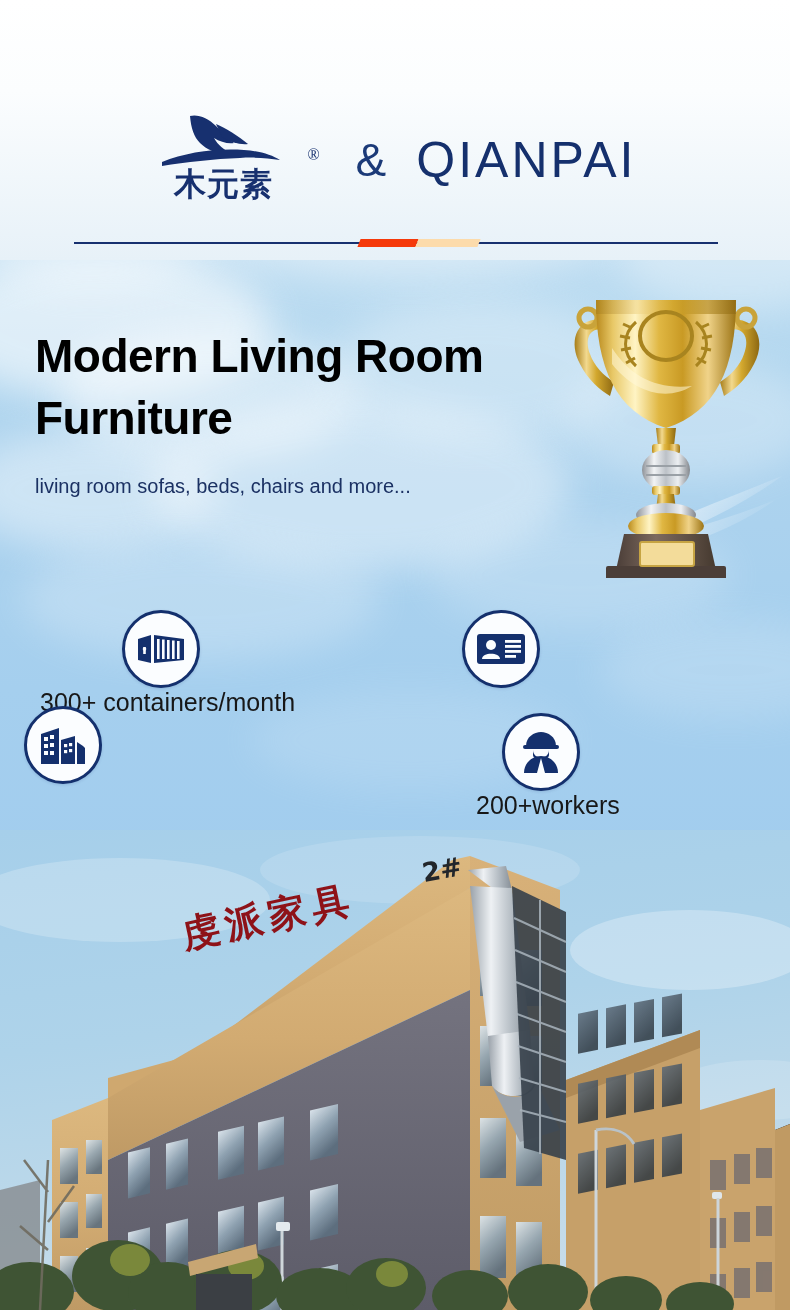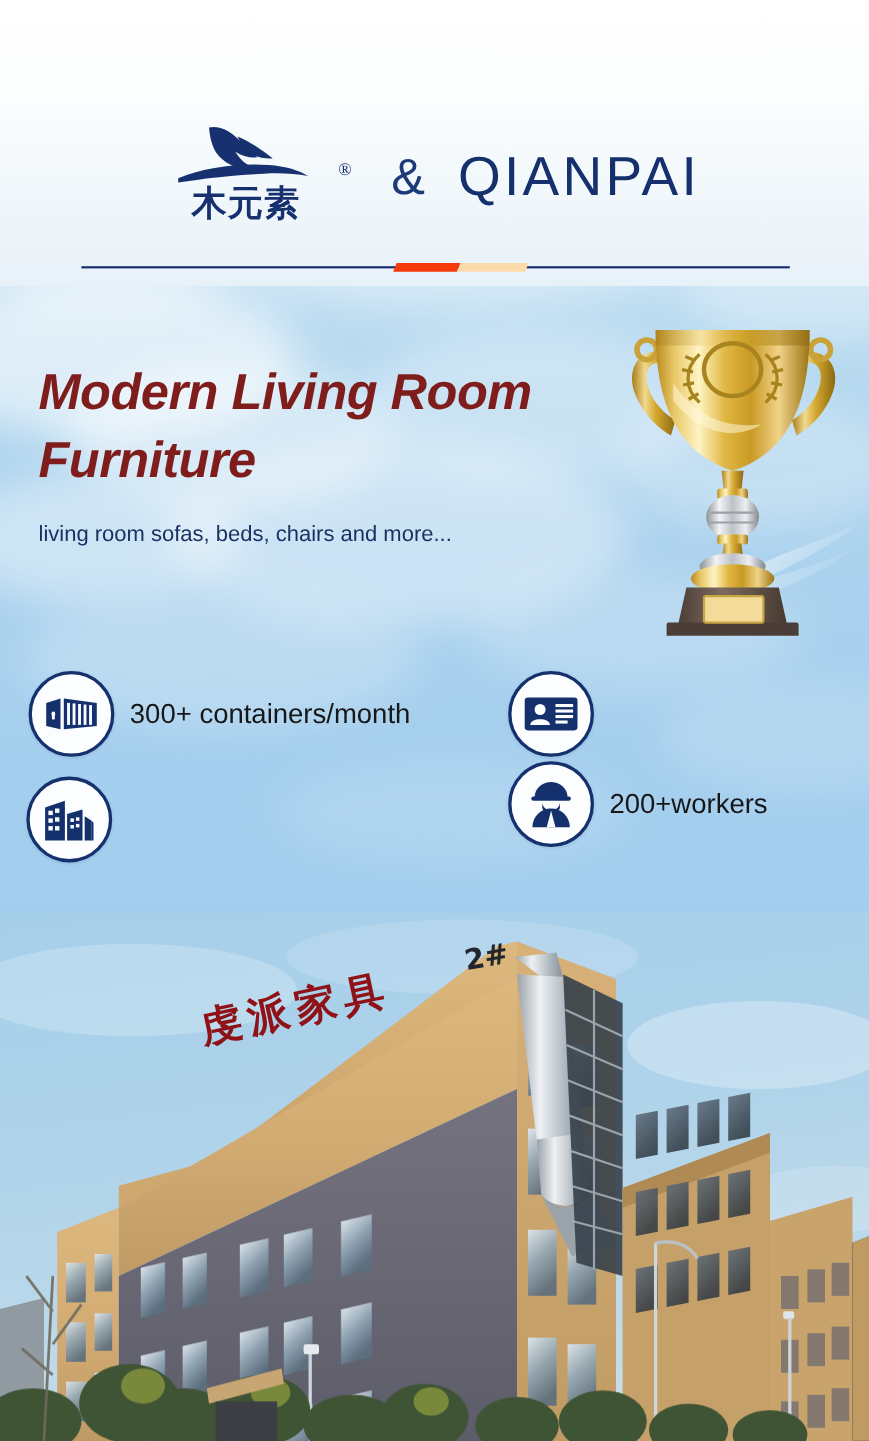--- a/index.html
+++ b/index.html
@@ -97,53 +97,53 @@
   .divider-b{
     position:absolute; left:343px; top:1px; width:62px; height:8px;
     background:#fcdbab;
     transform:skewX(-22deg);
   }
 
   
   .headline{
     position:absolute; left:35px; top:326px; width:540px;
     font-size:46px; line-height:1.34;
-    font-weight:bold; font-style:italic;
-    color:#7f1d1d;
+    font-weight:bold; 
+    color:#000000;
     letter-spacing:-0.5px;
   }
   .subtitle{
     position:absolute; left:35px; top:472px; width:500px;
     font-size:20px; line-height:1.42;
     font-weight:400; color:#1b3163;
   }
 
   
   .trophy{ position:absolute; left:560px; top:278px; width:230px; height:300px; }
 
   
   .badges{ position:absolute; left:0; top:600px; width:790px; height:200px; }
-  .badge{ position:absolute; display:flex; align-items:center; }
+  .badge{ position:absolute; display:flex; align-items:center;flex-direction:column; }
   .badge-icon{
     width:78px; height:78px; border-radius:50%;
     background:#fbfdff;
     border:3px solid #14306d;
     display:flex; align-items:center; justify-content:center;
     flex:0 0 auto;
     box-shadow:0 1px 3px rgba(20,48,109,.15);
   }
   .badge-label{
     margin-left:14px;
     font-size:25px; color:#171717; font-weight:400; white-space:nowrap;
   }
   .badge-label sup{ font-size:15px; vertical-align:super; }
   .b1{ left:26px; top:10px; }
   .b2{ left:24px; top:106px; }
   .b3{ left:462px; top:10px; }
-  .b4{ left:462px; top:92px; }
+  .b4{ left:462px; top:113px; }
 
   
   .photo{
     position:absolute; left:0; top:830px; width:790px; height:480px;
     overflow:hidden;
     background:linear-gradient(180deg,#a9d0ea 0%, #a9cfe8 35%, #b6d6e9 70%, #c3dcea 100%);
   }
 </style>
 </head>
 <body>

